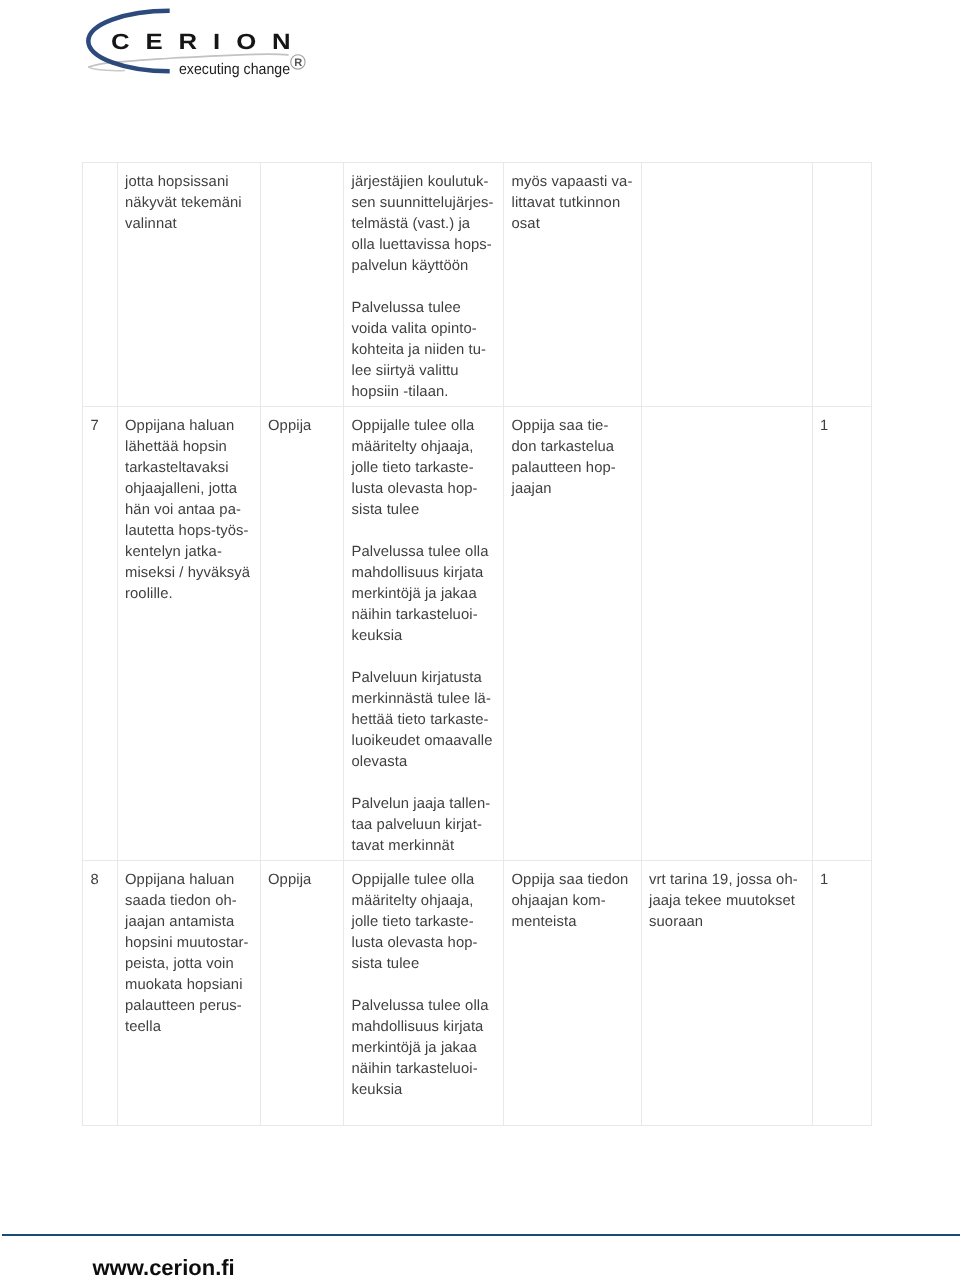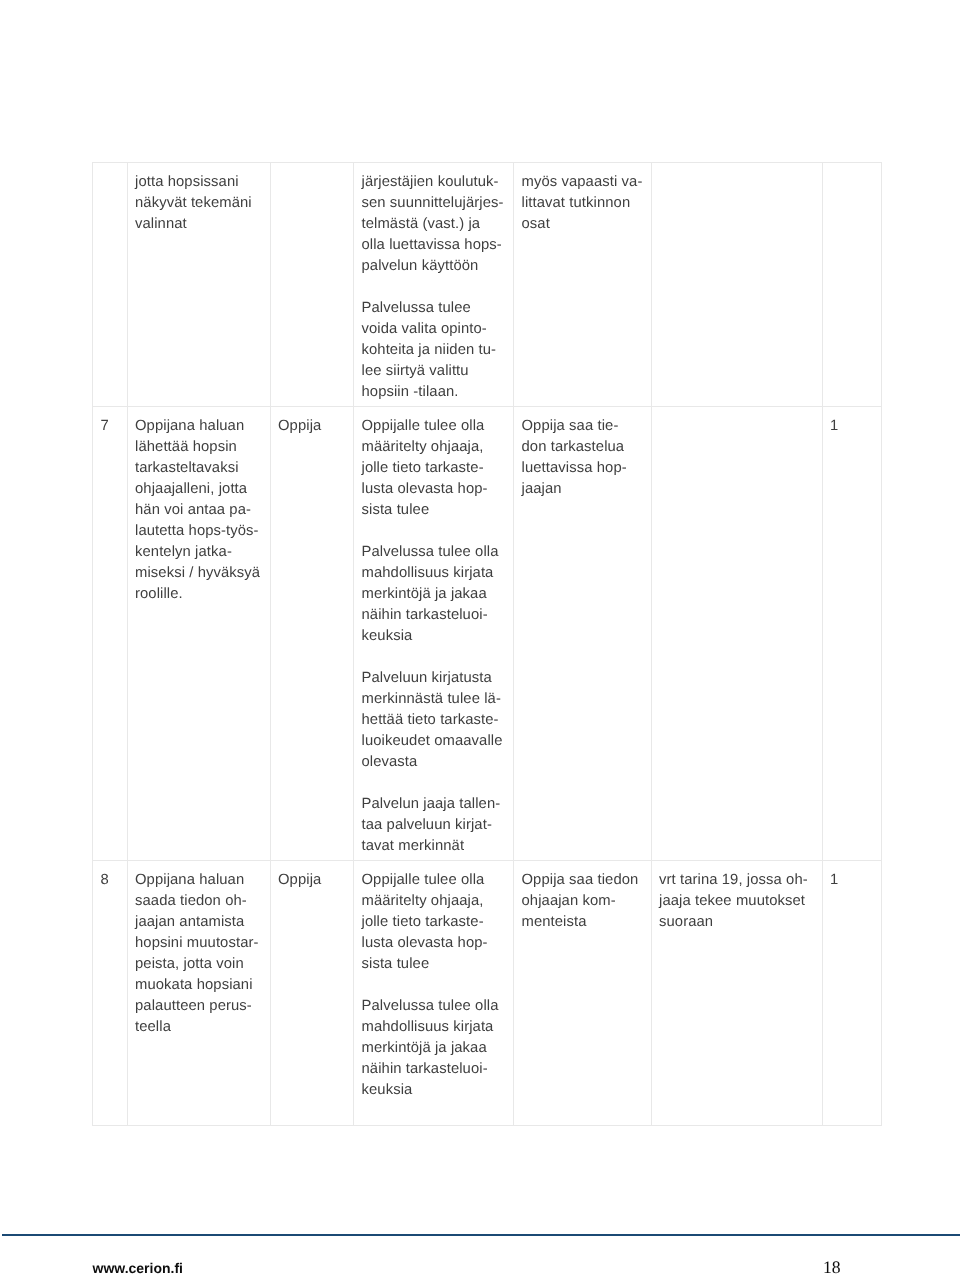--- a/index.html
+++ b/index.html
@@ -15,40 +15,51 @@
              font-weight:bold;font-size:22px;line-height:22px;color:#151515;
              letter-spacing:13.6px;transform:scaleX(1.17);transform-origin:0 0;white-space:nowrap;}
   .logo-tag{position:absolute;left:179.2px;top:62.0px;font-family:"Liberation Sans",sans-serif;
             font-size:15.4px;line-height:15.4px;color:#1c1c1c;
             transform:scaleX(0.92);transform-origin:0 0;white-space:nowrap;}
   .logo-r{position:absolute;left:294.3px;top:58.2px;font-family:"Liberation Sans",sans-serif;
           font-size:11px;line-height:11px;font-weight:bold;color:#555555;}
 
   
   .reqtable{position:absolute;left:82px;top:162px;width:789px;border-collapse:collapse;
-            table-layout:fixed;margin-left:10px;}
+            table-layout:fixed;}
   .reqtable td{border:1px solid #e8e8e8;vertical-align:top;padding:0;}
   .cellbox{padding:9px 6px 2.4px 7.5px;}
   .txt{font-size:14.8px;line-height:21px;color:#3f3f3f;white-space:nowrap;letter-spacing:0.1px;}
   .txt .para{margin:0;}
   .txt .para + .para{margin-top:21px;}
 
   
   .footrule{position:absolute;left:2px;top:1234.0px;width:958px;height:0;
             border-top:2.2px solid #1b4a74;}
-  .footer-left{position:absolute;left:92.5px;top:1260.3px;font-size:14px;font-weight:bold;
+  .footer-left{position:absolute;left:92.5px;top:1260.3px;font-size:22px;font-weight:bold;
                line-height:16.4px;color:#0d0d0d;font-family:"Liberation Sans",sans-serif;}
   .footer-right{position:absolute;left:0;top:1258.5px;width:840.5px;text-align:right;
                 font-size:17.6px;line-height:17.6px;color:#0d0d0d;font-family:"Liberation Serif",serif;}
 </style>
 </head>
 <body>
 
 <div class="page">
 
+  <div class="logo">
+    <svg width="330" height="92" viewBox="0 0 330 92">
+      <path d="M88.7 67.1 C100 62.9 108.6 62.55 172.5 57.99 C210 56.78 260 52.18 288 54.8" fill="none" stroke="#c2c2c2" stroke-width="1.7" stroke-linecap="round"></path>
+      <path d="M88.7 67.1 C90.8 68.6 96 69.6 106 70.3 C113 70.7 119 70.8 124.5 70.4" fill="none" stroke="#cacaca" stroke-width="1.5" stroke-linecap="round"></path>
+      <path d="M169.7 10.65 A81.4 30.35 0 0 0 169.7 71.35" fill="none" stroke="#2d4a7c" stroke-width="4.5" stroke-linecap="butt"></path>
+      <circle cx="297.9" cy="61.9" r="7.2" fill="none" stroke="#a2a2a2" stroke-width="1.15"></circle>
+    </svg>
+    <div class="logo-word">CERION</div>
+    <div class="logo-tag">executing change</div>
+    <div class="logo-r">R</div>
+  </div>
 
   <table class="reqtable">
     <colgroup>
       <col style="width:34.5px">
       <col style="width:143px">
       <col style="width:83.5px">
       <col style="width:160px">
       <col style="width:137.5px">
       <col style="width:171px">
       <col style="width:59px">
@@ -126,21 +137,21 @@
                 <div class="para"><span>Oppijalle tulee olla</span><br><span>määritelty ohjaaja,</span><br><span>jolle tieto tarkaste-</span><br><span>lusta olevasta hop-</span><br><span>sista tulee</span></div>
                 <div class="para"><span>Palvelussa tulee olla</span><br><span>mahdollisuus kirjata</span><br><span>merkintöjä ja jakaa</span><br><span>näihin tarkasteluoi-</span><br><span>keuksia</span></div>
                 <div class="para"><span>Palveluun kirjatusta</span><br><span>merkinnästä tulee lä-</span><br><span>hettää tieto tarkaste-</span><br><span>luoikeudet omaavalle</span><br><span>olevasta</span></div>
                 <div class="para"><span>Palvelun jaaja tallen-</span><br><span>taa palveluun kirjat-</span><br><span>tavat merkinnät</span></div>
               </div>
             </div>
           </td>
           <td>
             <div class="cellbox">
               <div class="txt">
-                <div class="para"><span>Oppija saa tie-</span><br><span>don tarkastelua</span><br><span>luettavissa hop-</span><br><span>jaajan</span></div>
+                <div class="para"><span>Oppija saa tie-</span><br><span>don tarkastelua</span><br><span>palautteen hop-</span><br><span>jaajan</span></div>
               </div>
             </div>
           </td>
           <td>
             <div class="cellbox">
               <div class="txt"></div>
             </div>
           </td>
           <td>
             <div class="cellbox">
@@ -200,14 +211,13 @@
                 <div class="para"><span>1</span></div>
               </div>
             </div>
           </td>
         </tr>
       </tbody>
   </table>
 
   <div class="footrule"></div>
   <div class="footer-left">www.cerion.fi</div>
-  <div class="footer-right">18</div>
 </div>
 
 </body></html>

